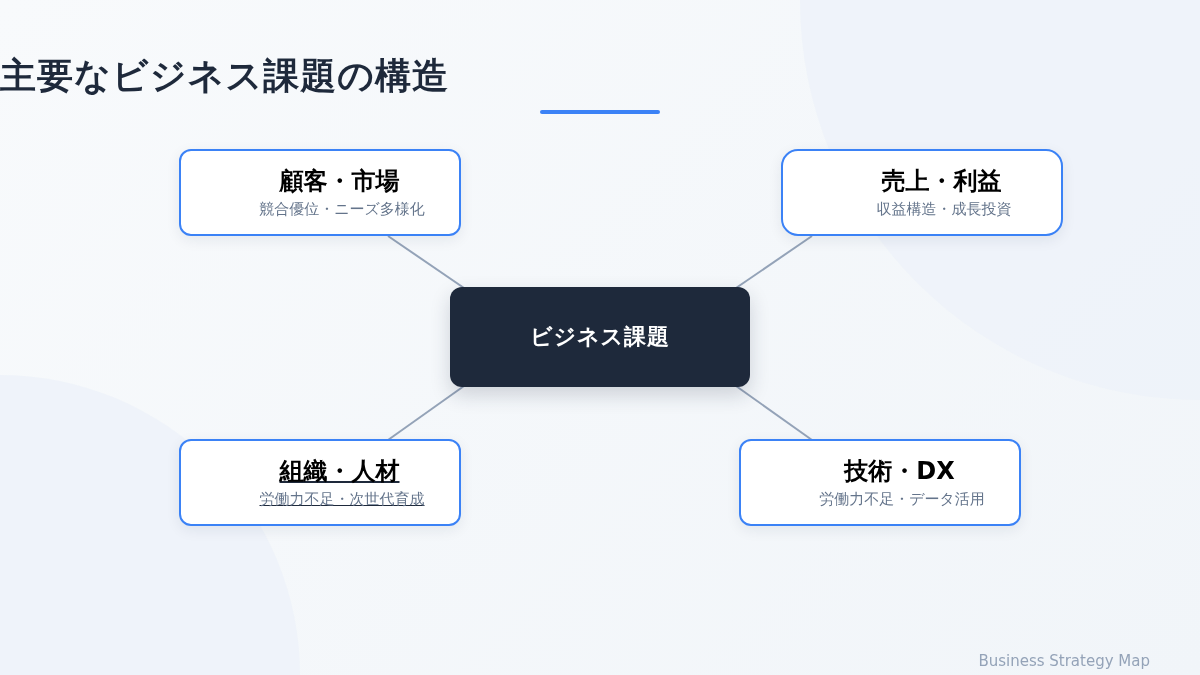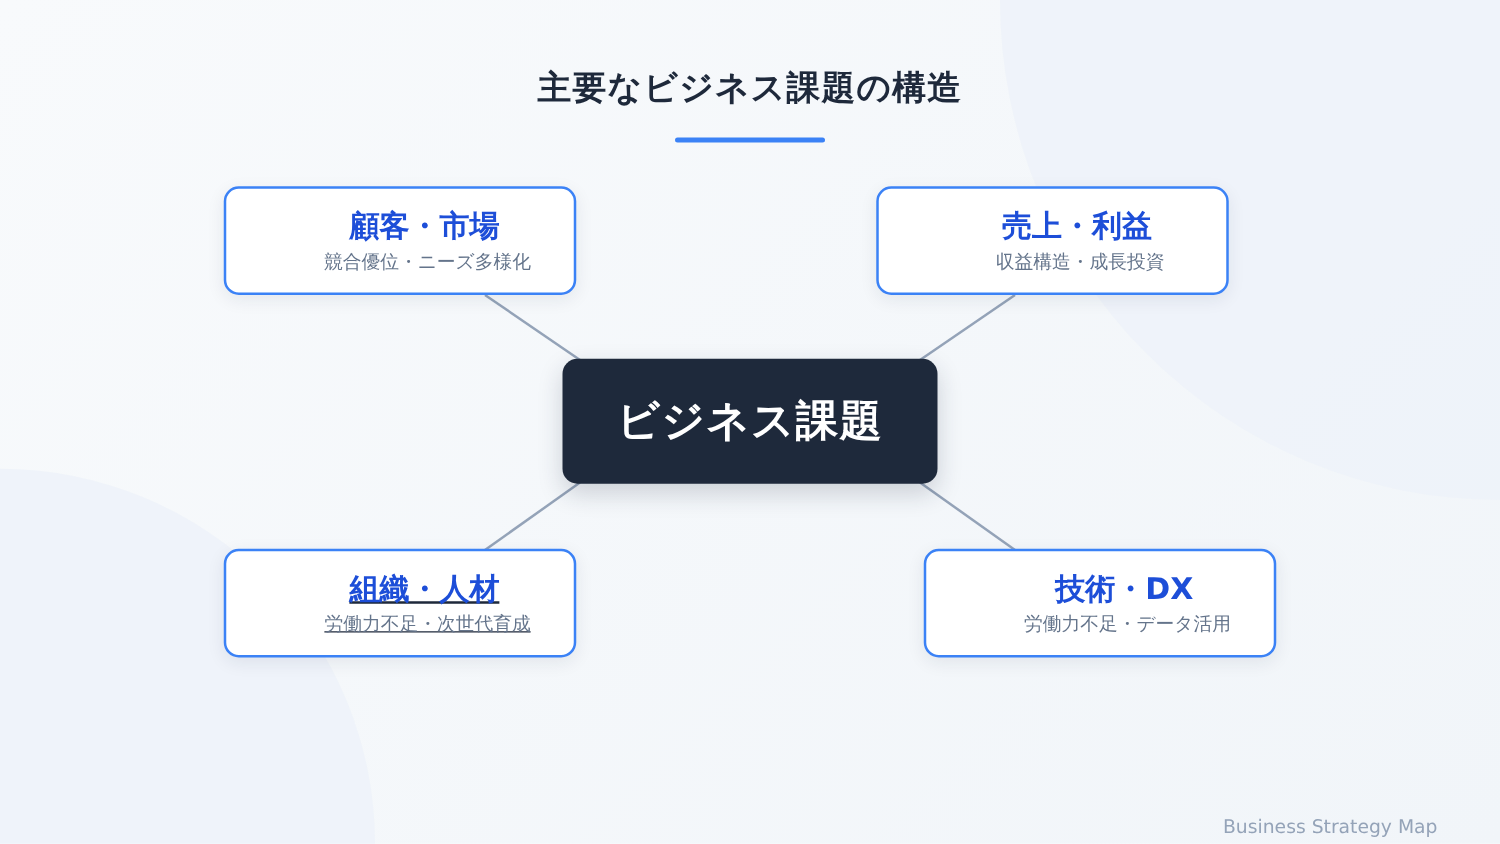--- a/index.html
+++ b/index.html
@@ -15,22 +15,22 @@
     border-radius: 50%;
     background: #edf2f9;
     opacity: 0.85;
   }
   .bg-circle.tr { left: 800px; top: -400px; width: 800px; height: 800px; }
   .bg-circle.bl { left: -300px; top: 375px; width: 600px; height: 600px; }
 
   .title {
     position: absolute;
     left: 0; top: 52px; width: 1200px;
-    text-align: center;
-    font-size: 27px;
+    text-align: left;
+    font-size: 36px;
     font-weight: bold;
     color: #1e293b;
     letter-spacing: 1px;
   }
   .title-underline {
     position: absolute;
     left: 540px; top: 110px;
     width: 120px; height: 4px;
     border-radius: 2px;
     background: #3b82f6;
@@ -45,49 +45,49 @@
     border: 2px solid #3b82f6;
     border-radius: 12px;
     box-shadow: 0 4px 14px rgba(30, 41, 59, 0.08);
     text-align: center;
   }
   .node .node-title {
     display: block;
     margin-top: 14px;
     font-size: 24px;
     font-weight: bold;
-    color: #1d4ed8;
+    color: #000000;
     line-height: 32px;
     padding-left: 39px;
   }
   .node .node-sub {
     display: block;
     margin-top: 2px;
     font-size: 15px;
     color: #64748b;
     line-height: 20px;
     padding-left: 44px;
   }
   .node.n-tl { left: 179px; top: 149px; }
-  .node.n-tr { left: 701px; top: 149px; }
+  .node.n-tr { left: 781px; top: 149px; border-radius: 17px; }
   .node.n-bl { left: 179px; top: 439px; text-decoration: underline; }
   .node.n-br { left: 739px; top: 439px; }
 
   .center-node {
     position: absolute;
     left: 450px; top: 287px;
     width: 300px; height: 100px;
     background: #1e293b;
     border-radius: 12px;
     box-shadow: 0 8px 20px rgba(30, 41, 59, 0.18);
     display: flex; align-items: center; justify-content: center;
   }
   .center-node .center-label {
     color: #ffffff;
-    font-size: 34px;
+    font-size: 22px;
     font-weight: bold;
     letter-spacing: 1px;
   }
 
   .footer {
     position: absolute;
     right: 50px; top: 652px;
     font-size: 15px;
     color: #94a3b8;
   }

